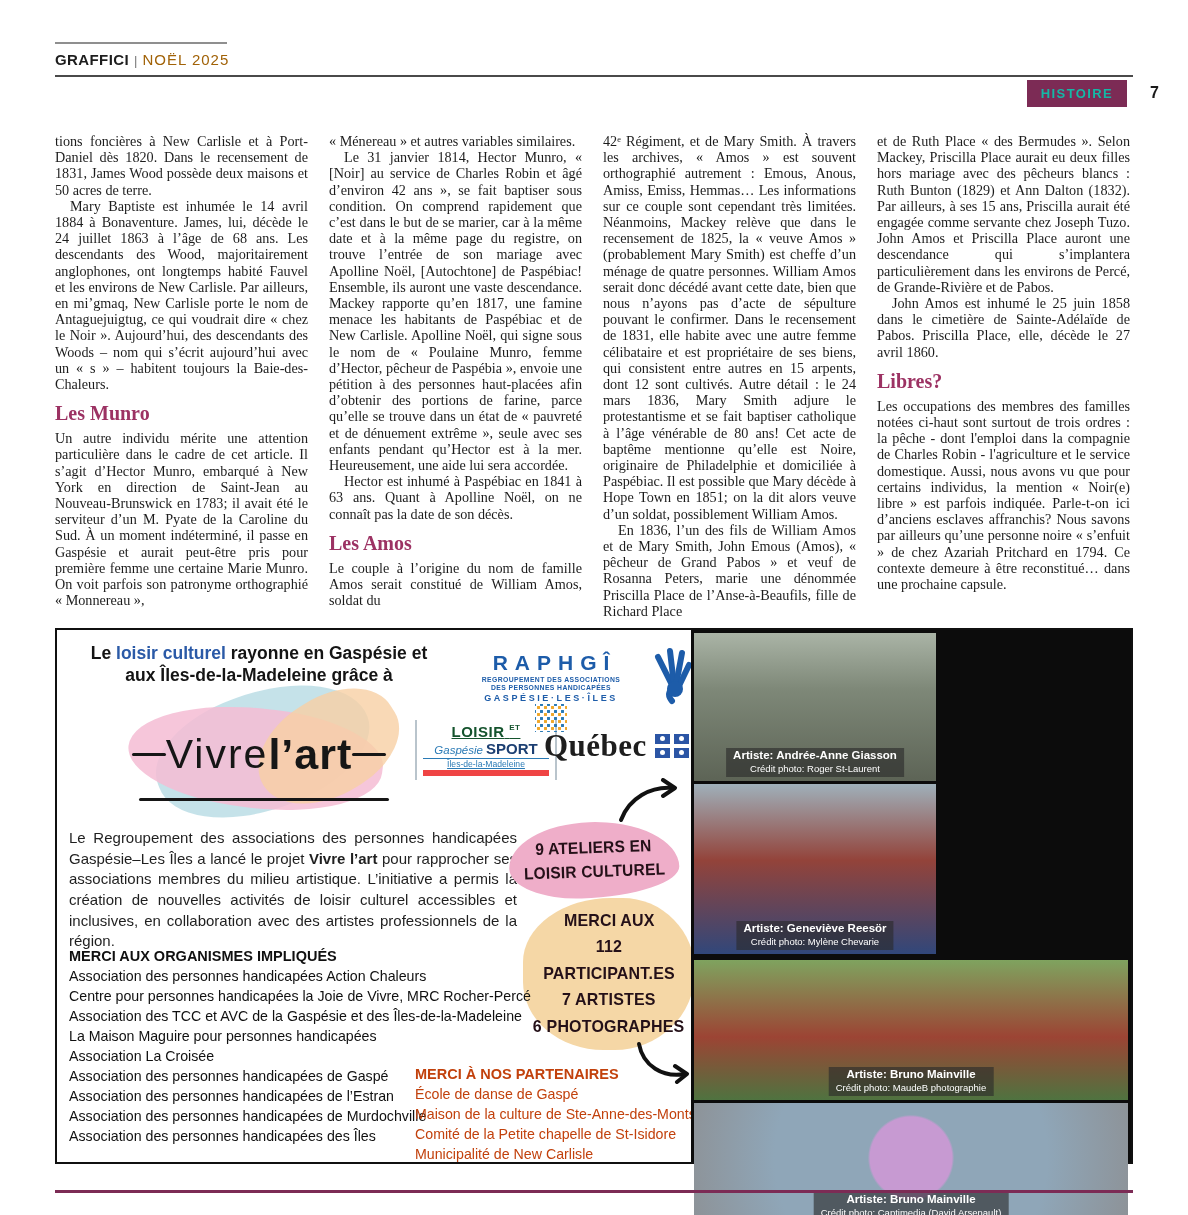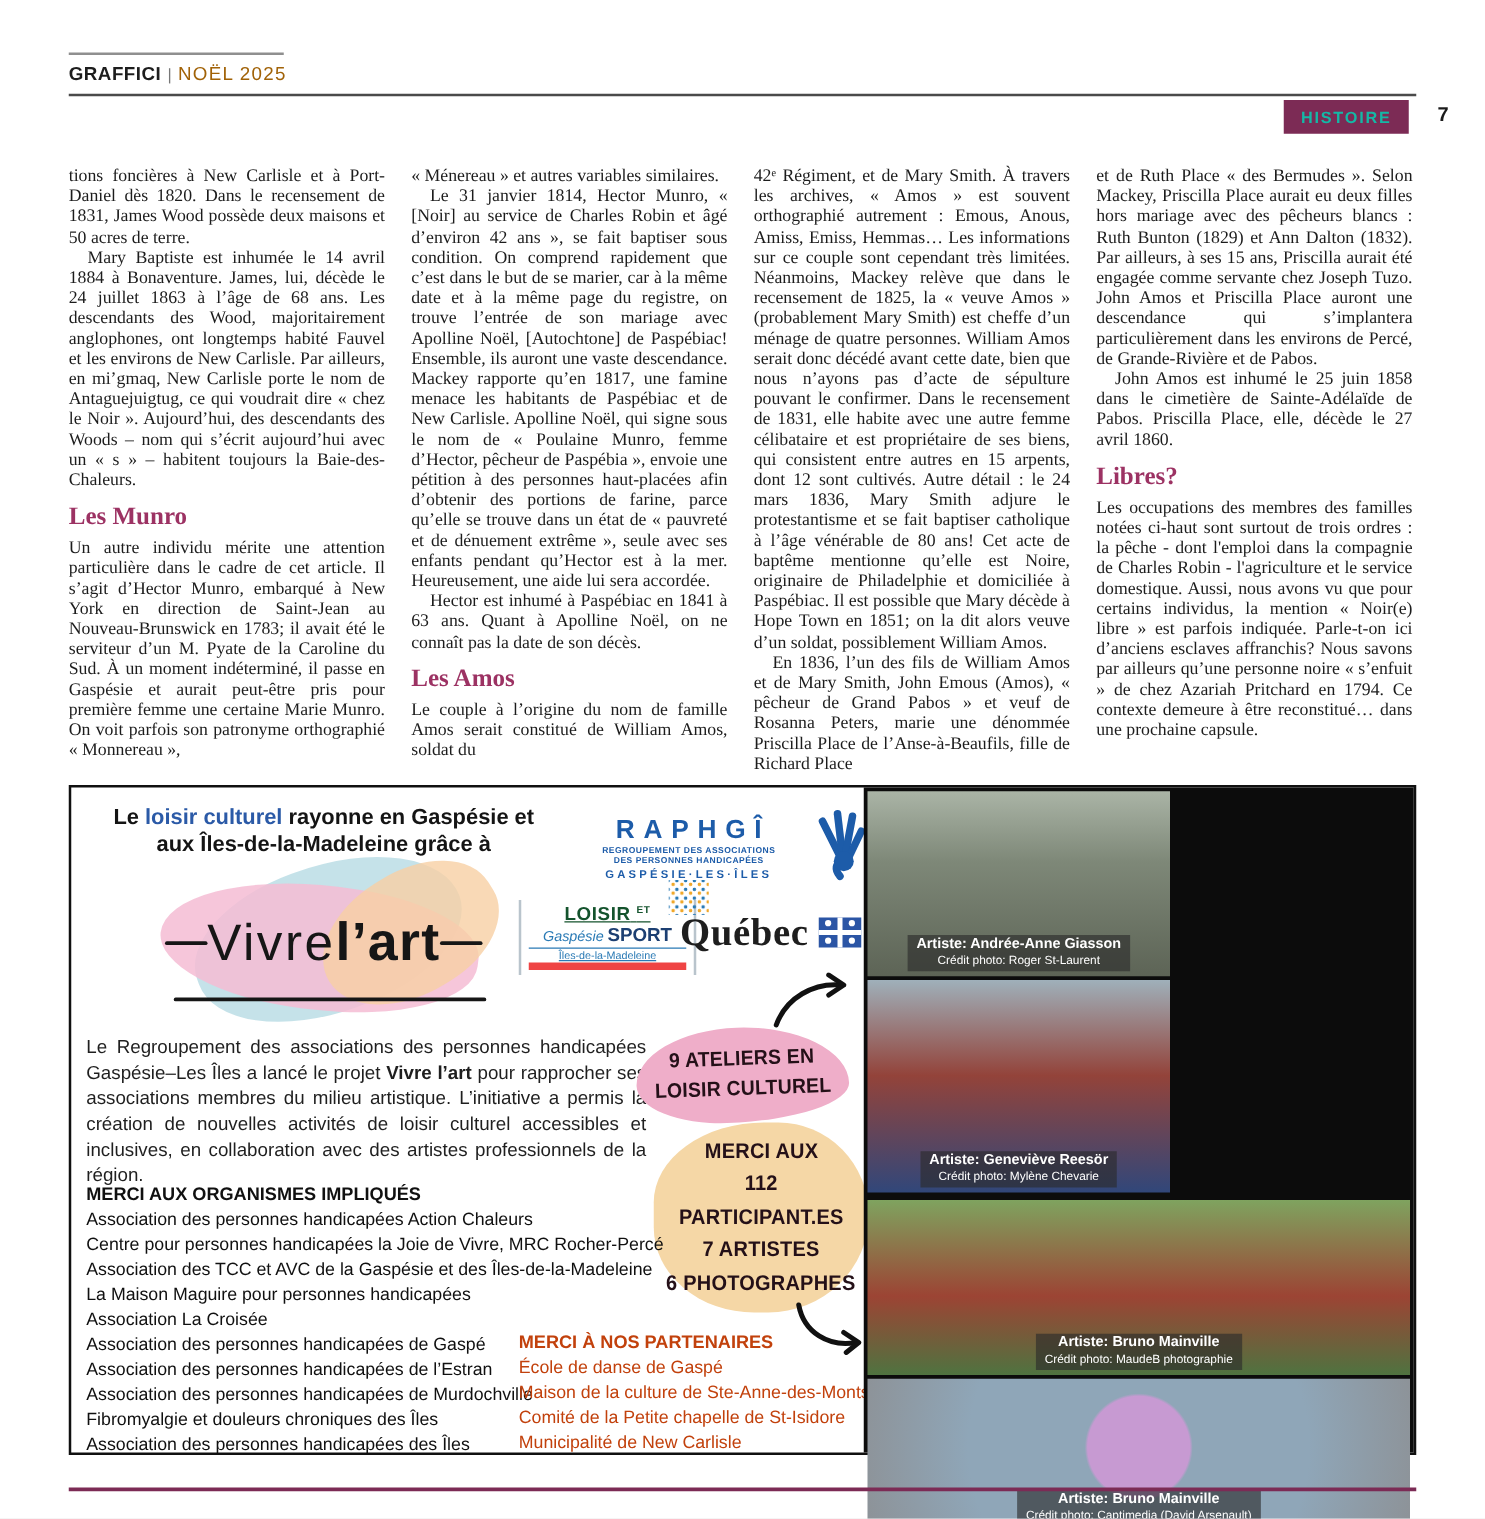--- a/index.html
+++ b/index.html
@@ -245,21 +245,20 @@
     <div class="org">
       <div class="org-title">MERCI AUX ORGANISMES IMPLIQUÉS</div>
       <div class="org-item">Association des personnes handicapées Action Chaleurs</div>
       <div class="org-item">Centre pour personnes handicapées la Joie de Vivre, MRC Rocher-Percé</div>
       <div class="org-item">Association des TCC et AVC de la Gaspésie et des Îles-de-la-Madeleine</div>
       <div class="org-item">La Maison Maguire pour personnes handicapées</div>
       <div class="org-item">Association La Croisée</div>
       <div class="org-item">Association des personnes handicapées de Gaspé</div>
       <div class="org-item">Association des personnes handicapées de l’Estran</div>
       <div class="org-item">Association des personnes handicapées de Murdochville</div>
-      <div class="org-item">Fibromyalgie et douleurs chroniques des Îles</div>
       <div class="org-item">Association des personnes handicapées des Îles</div>
     </div>
 
     <div class="part">
       <div class="part-title">MERCI À NOS PARTENAIRES</div>
       <div class="part-item">École de danse de Gaspé</div>
       <div class="part-item">Maison de la culture de Ste-Anne-des-Monts</div>
       <div class="part-item">Comité de la Petite chapelle de St-Isidore</div>
       <div class="part-item">Municipalité de New Carlisle</div>
     </div>

